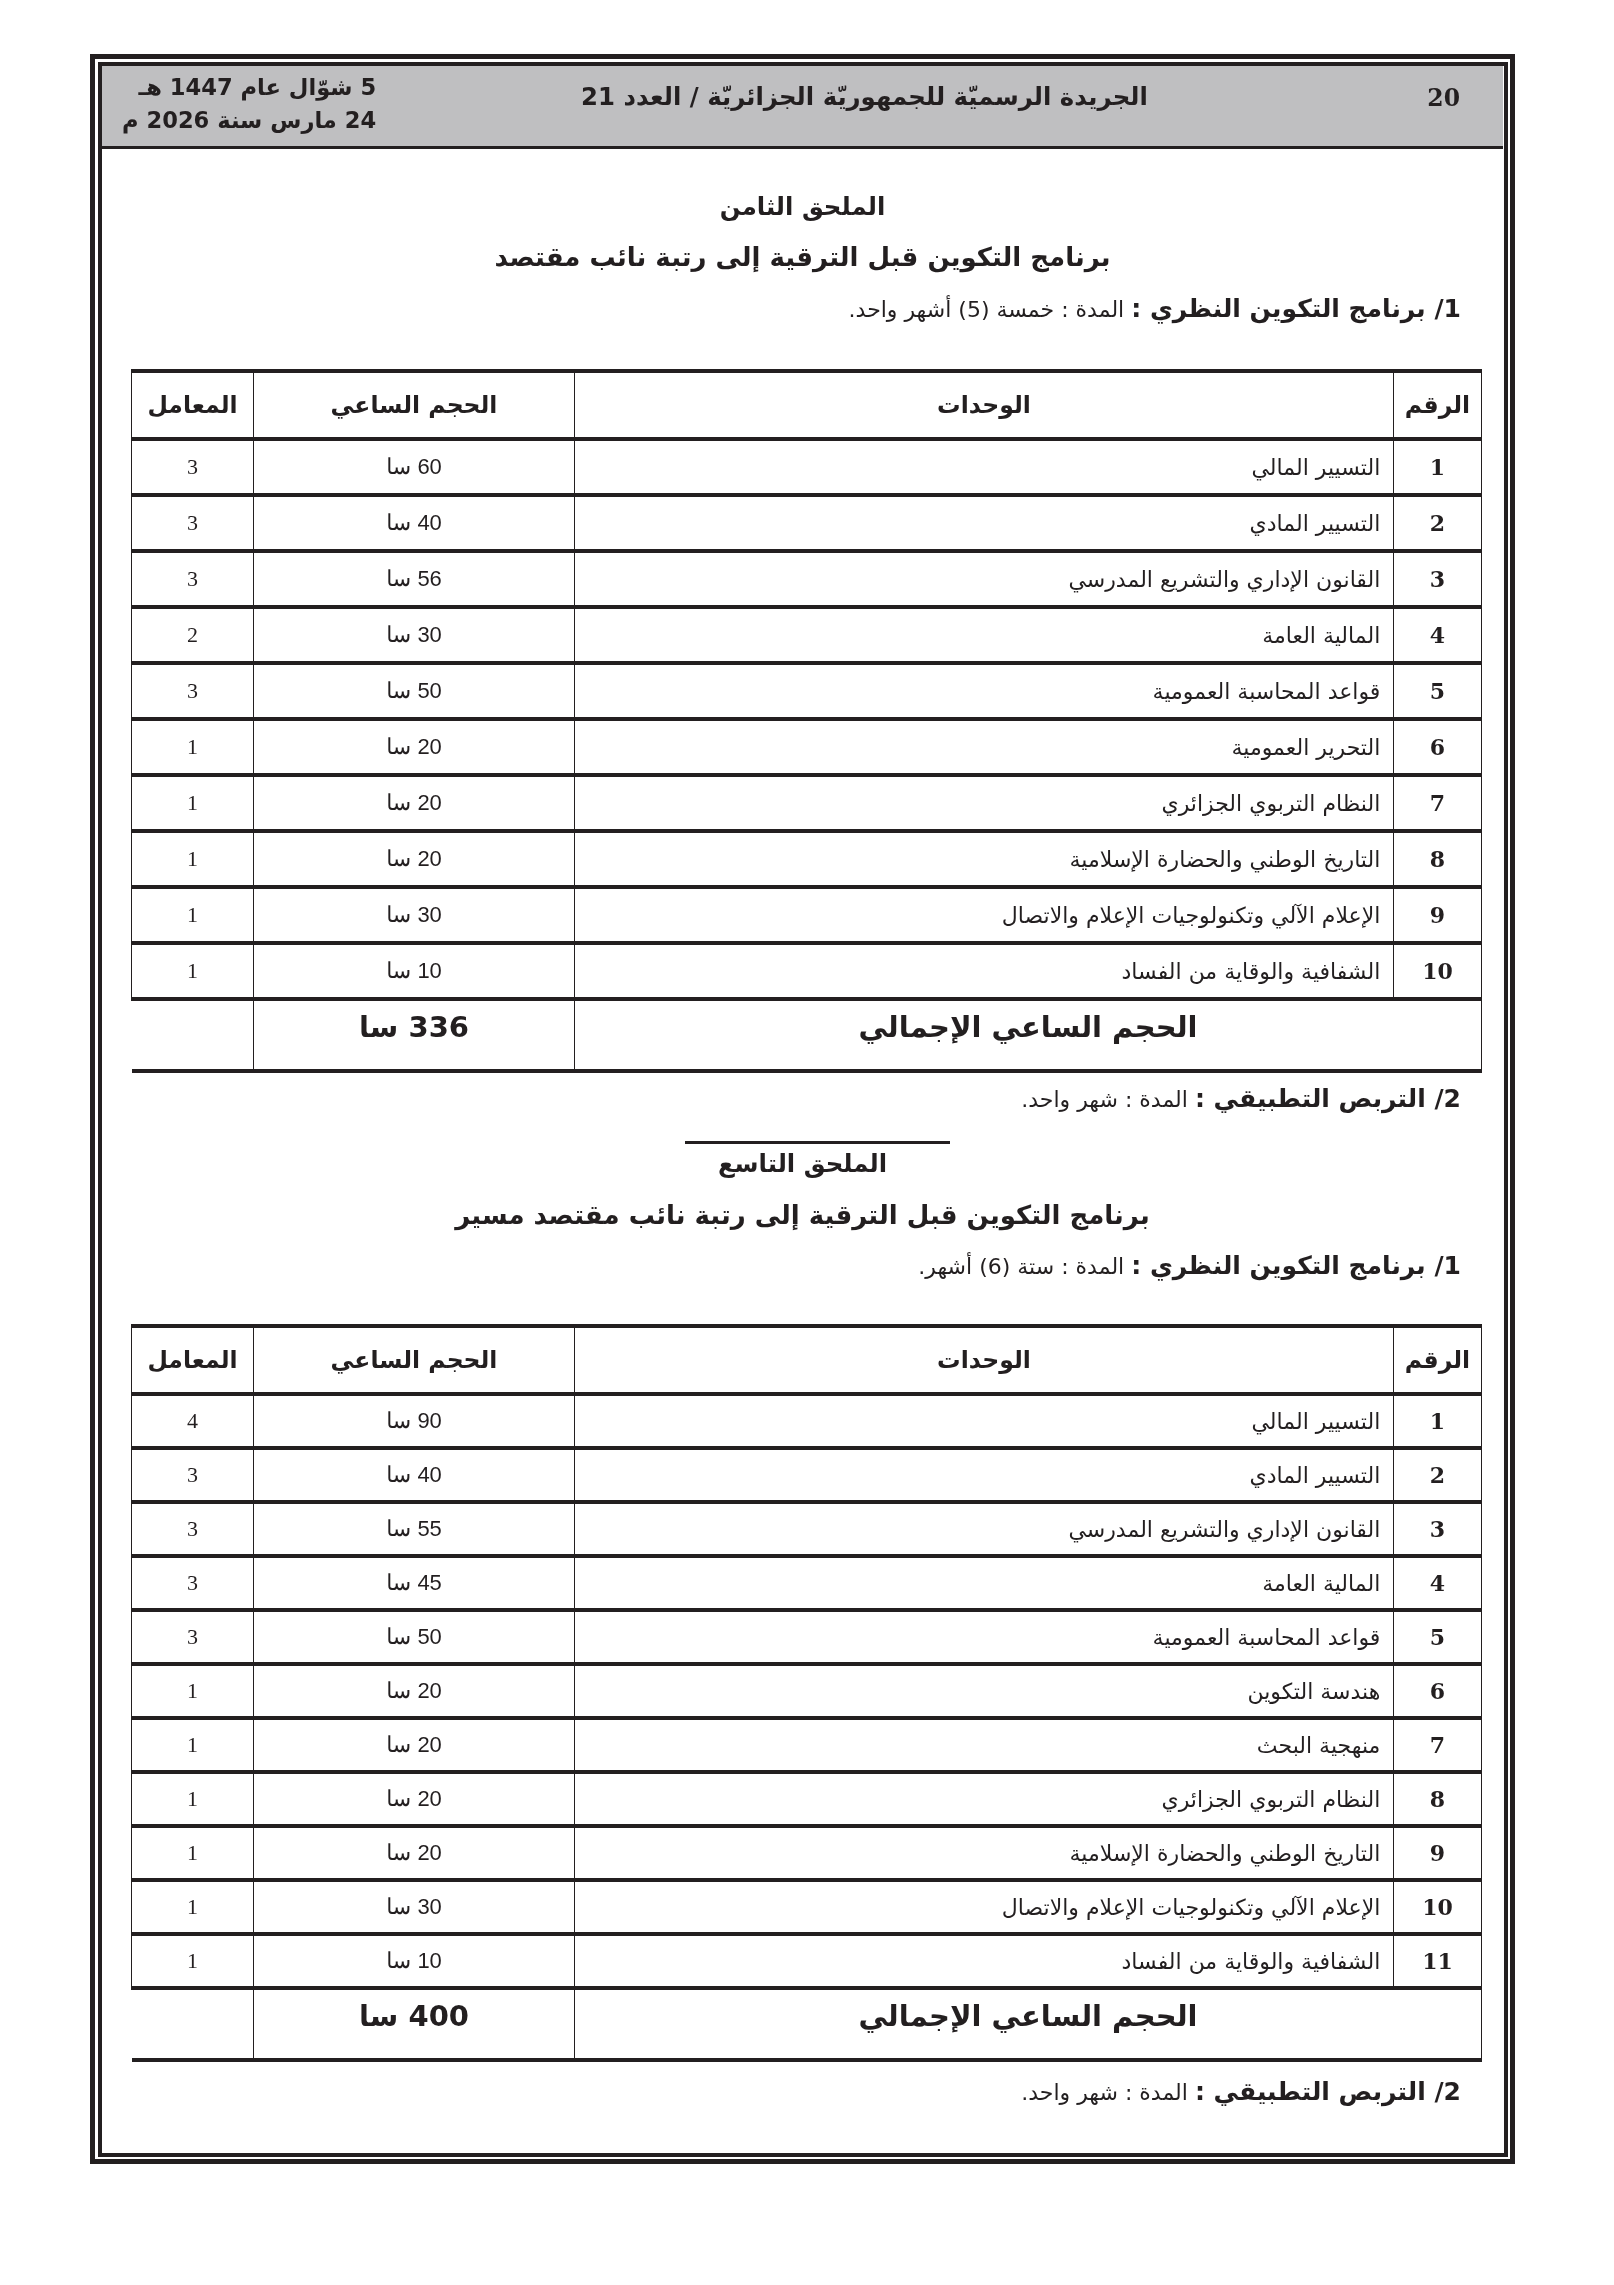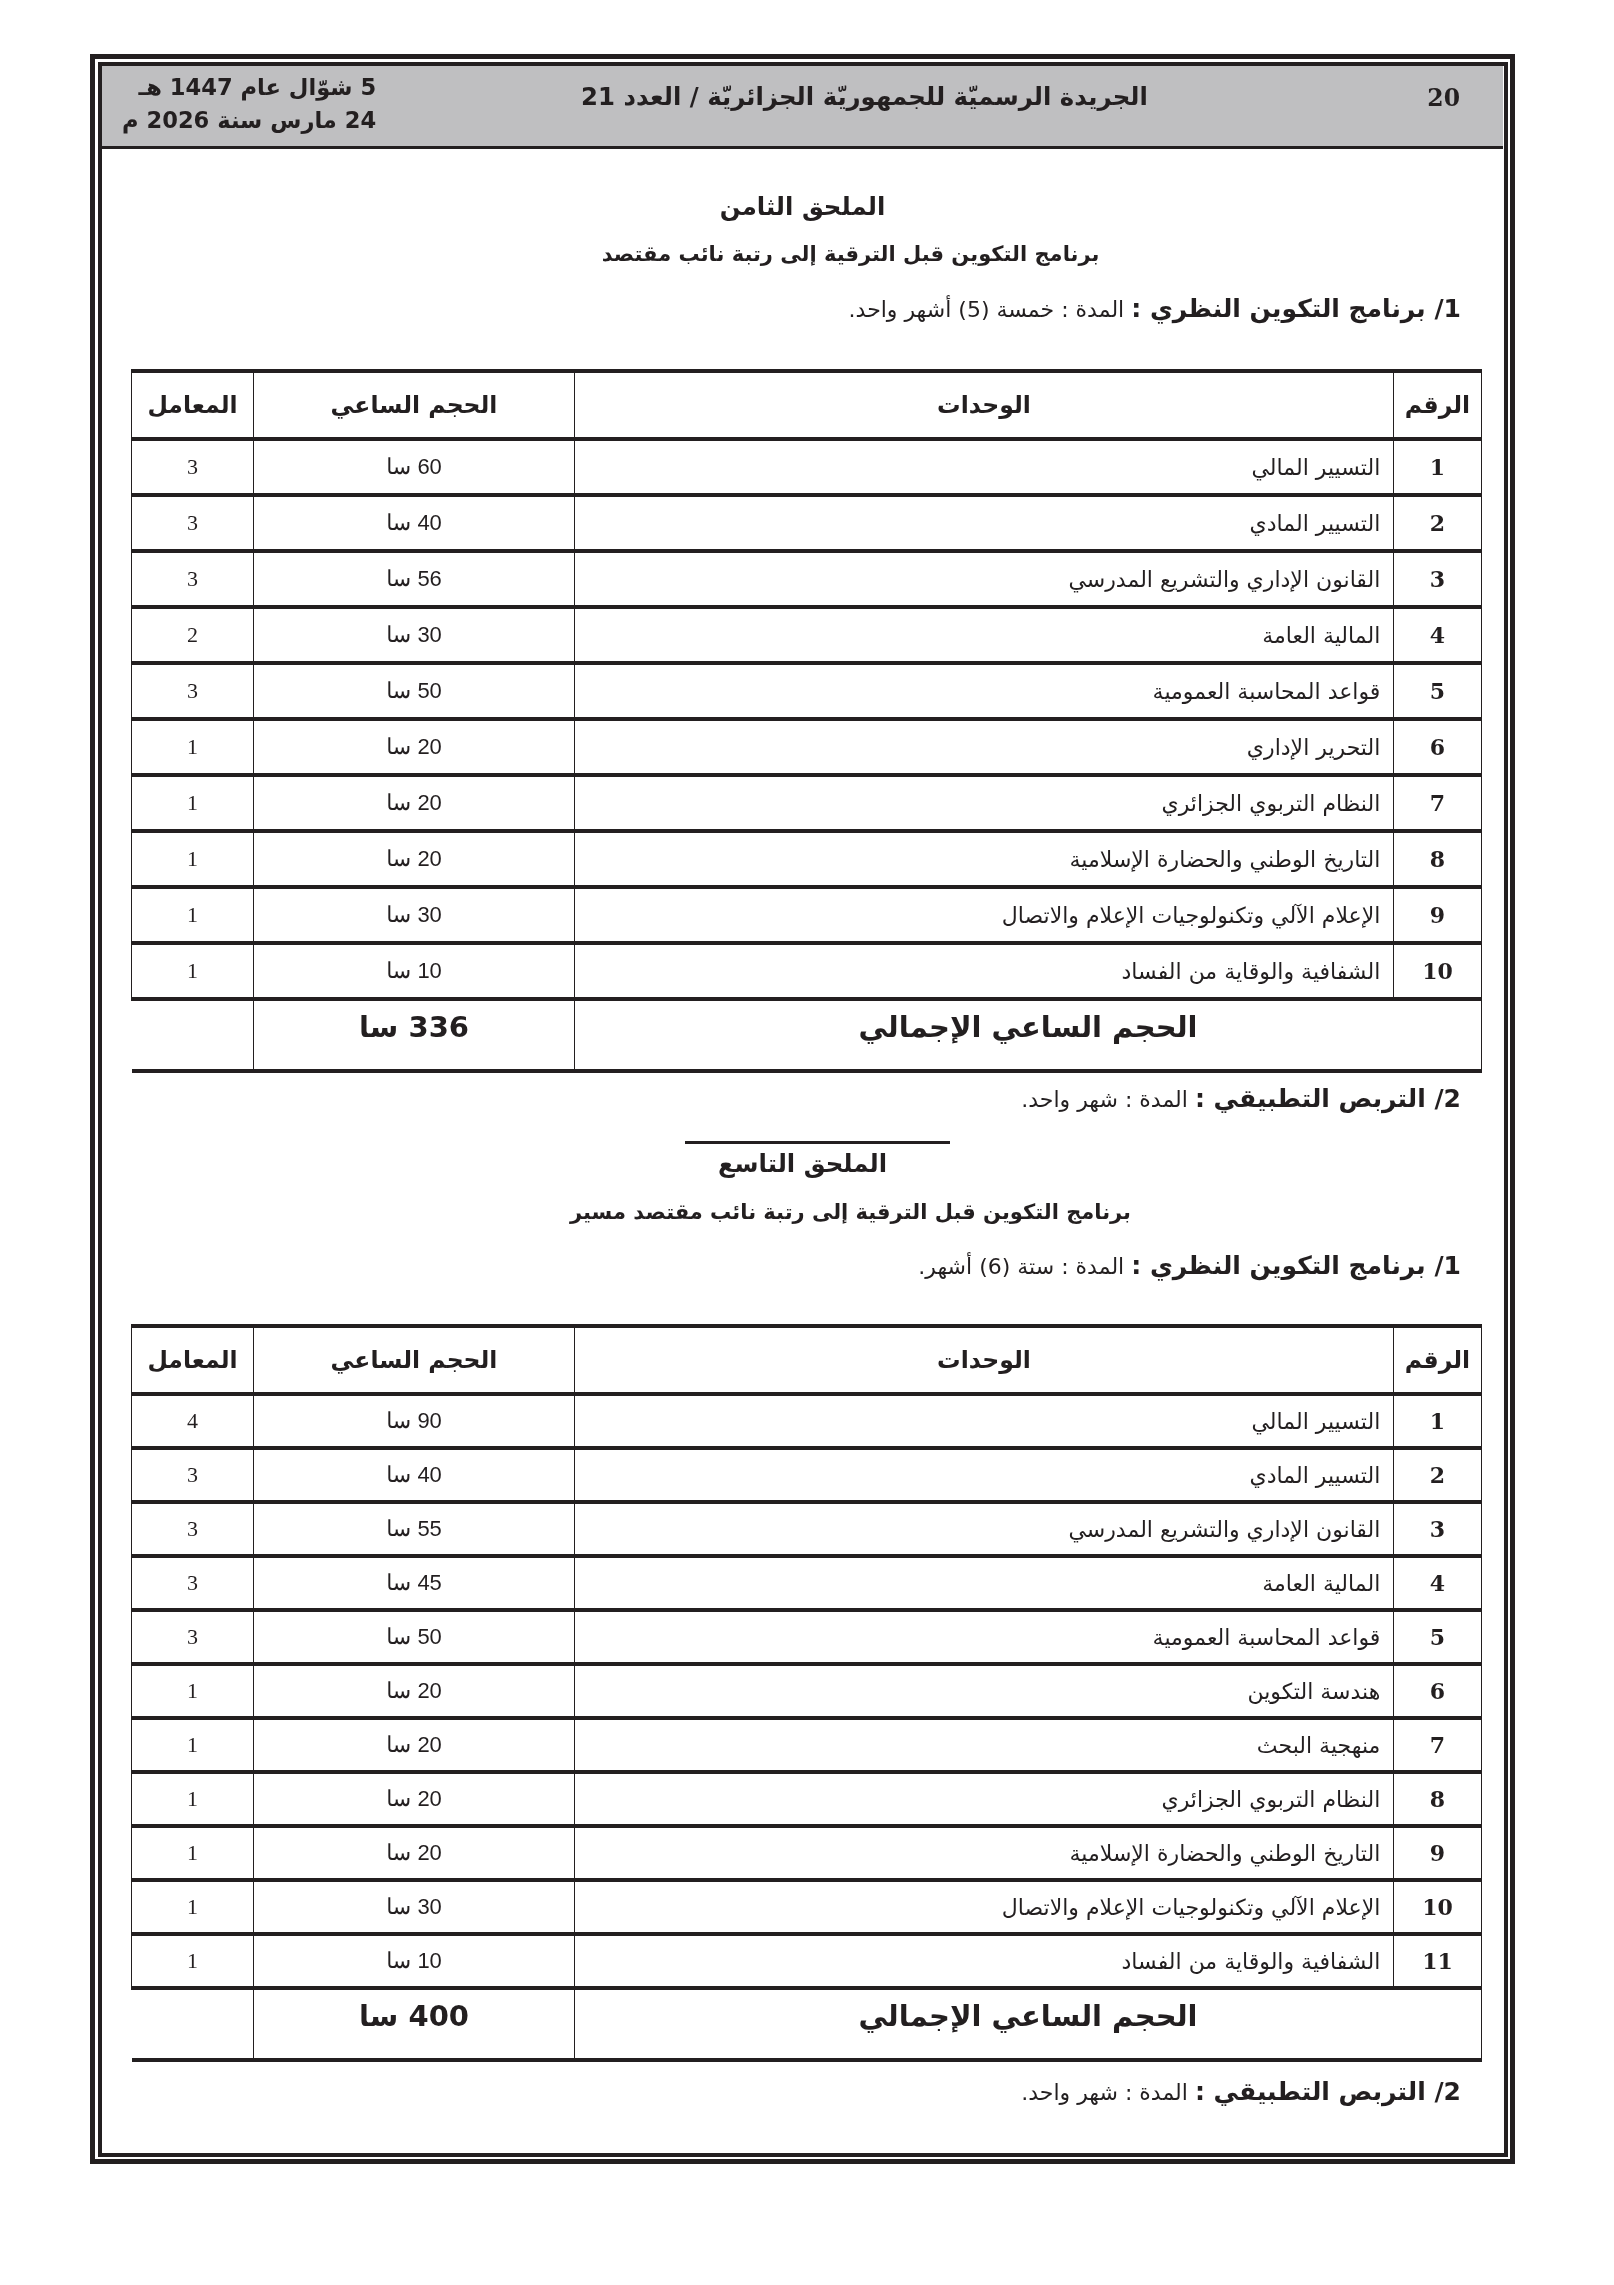--- a/index.html
+++ b/index.html
@@ -6,21 +6,21 @@
   body { width: 1615px; height: 2285px; position: relative; font-family: "DejaVu Sans", sans-serif; color: #231f20; }
   .frame-outer { position: absolute; left: 90px; top: 54px; width: 1425px; height: 2110px; border: 5.4px solid #231f20; box-sizing: border-box; }
   .frame-inner { position: absolute; left: 98px; top: 62px; width: 1410px; height: 2095px; border: 4.5px solid #231f20; box-sizing: border-box; }
   .header-band { position: absolute; left: 102px; top: 66px; width: 1401px; height: 83px; background: #bfbfc1; border-bottom: 3.6px solid #231f20; box-sizing: border-box; }
   .hdr-page { position: absolute; right: 43px; top: 18px; font-family: "DejaVu Serif", serif; font-weight: bold; font-size: 23.5px; }
   .hdr-title { position: absolute; left: 479px; top: 16.3px; direction: rtl; font-weight: bold; font-size: 24.4px; }
   .hdr-date { position: absolute; left: 20px; top: 5.4px; direction: rtl; font-weight: bold; font-size: 22.6px; line-height: 33px; }
 
   .center-title { position: absolute; left: 102px; width: 1401px; text-align: center; direction: rtl; font-weight: bold; }
   .t-annex { font-size: 24.4px; }
-  .t-program { font-size: 21px; margin-left: 48px; }
+  .t-program { font-size: 26px; }
   .section-line { position: absolute; right: 154px; direction: rtl; font-size: 22px; white-space: nowrap; }
   .section-line b { font-size: 25px; }
   .sep-rule { position: absolute; left: 685px; width: 265px; height: 2.7px; background: #231f20; }
 
   table.units { position: absolute; left: 131px; width: 1350px; border-collapse: collapse; direction: rtl; table-layout: fixed; }
   table.units th, table.units td { border: 1.8px solid #231f20; box-sizing: border-box; }
   table.units tr { border-bottom: 4.5px solid #231f20; }
   table.units thead tr { border-top: 4.5px solid #231f20; }
   table.units th { font-size: 23.5px; font-weight: bold; text-align: center; }
   table.units td { font-size: 22px; }
@@ -92,21 +92,21 @@
         <td class="c-coef">2</td>
       </tr>
       <tr style="height: 56px;">
         <td class="c-num">5</td>
         <td class="c-unit">قواعد المحاسبة العمومية</td>
         <td class="c-hours">50 سا</td>
         <td class="c-coef">3</td>
       </tr>
       <tr style="height: 56px;">
         <td class="c-num">6</td>
-        <td class="c-unit">التحرير الإداري</td>
+        <td class="c-unit">التحرير العمومية</td>
         <td class="c-hours">20 سا</td>
         <td class="c-coef">1</td>
       </tr>
       <tr style="height: 56px;">
         <td class="c-num">7</td>
         <td class="c-unit">النظام التربوي الجزائري</td>
         <td class="c-hours">20 سا</td>
         <td class="c-coef">1</td>
       </tr>
       <tr style="height: 56px;">

